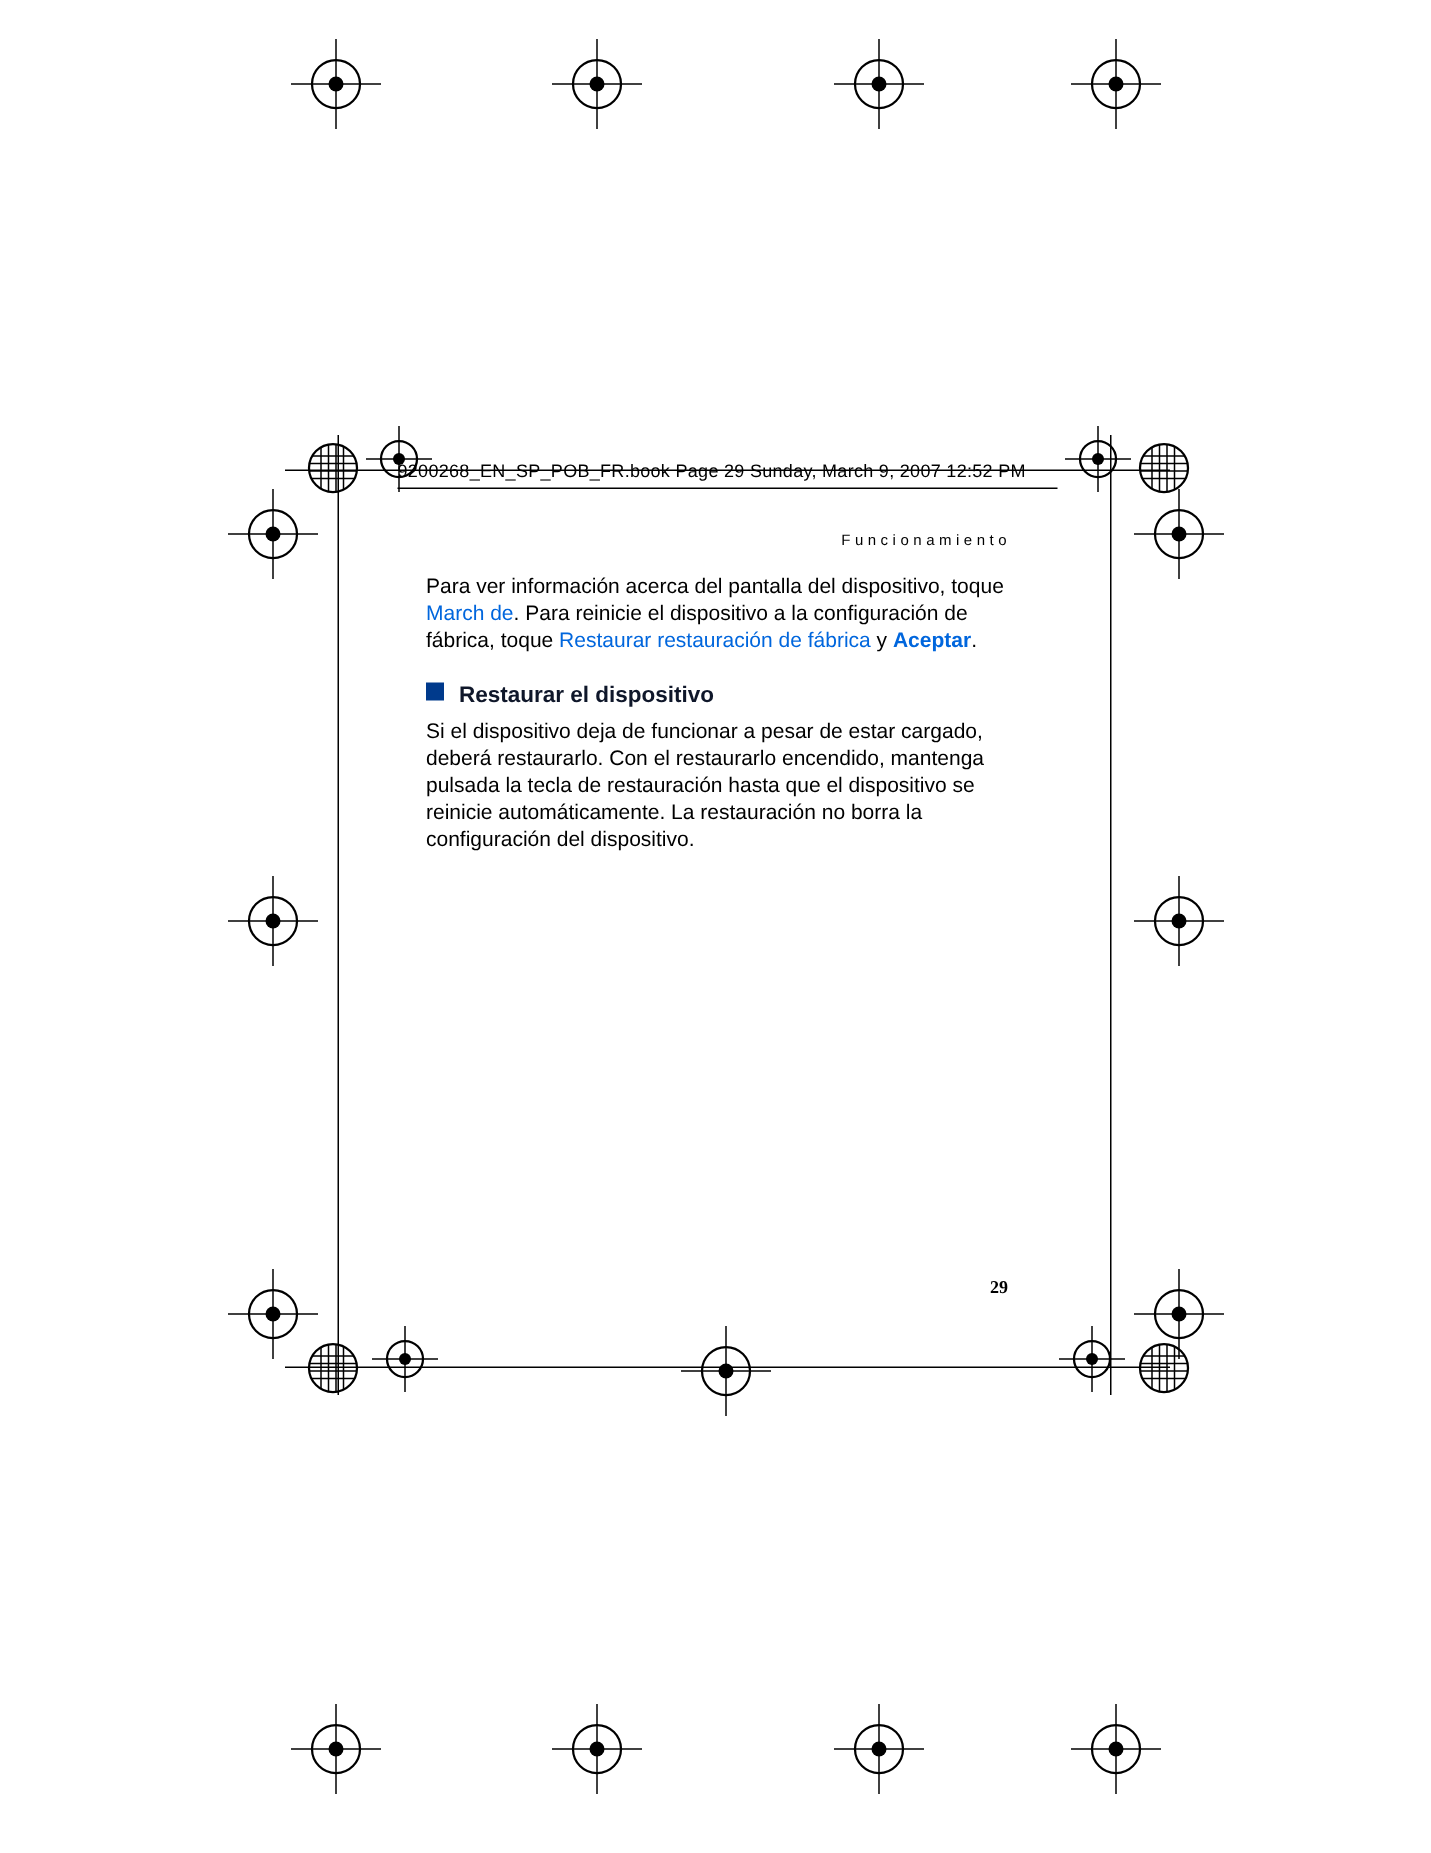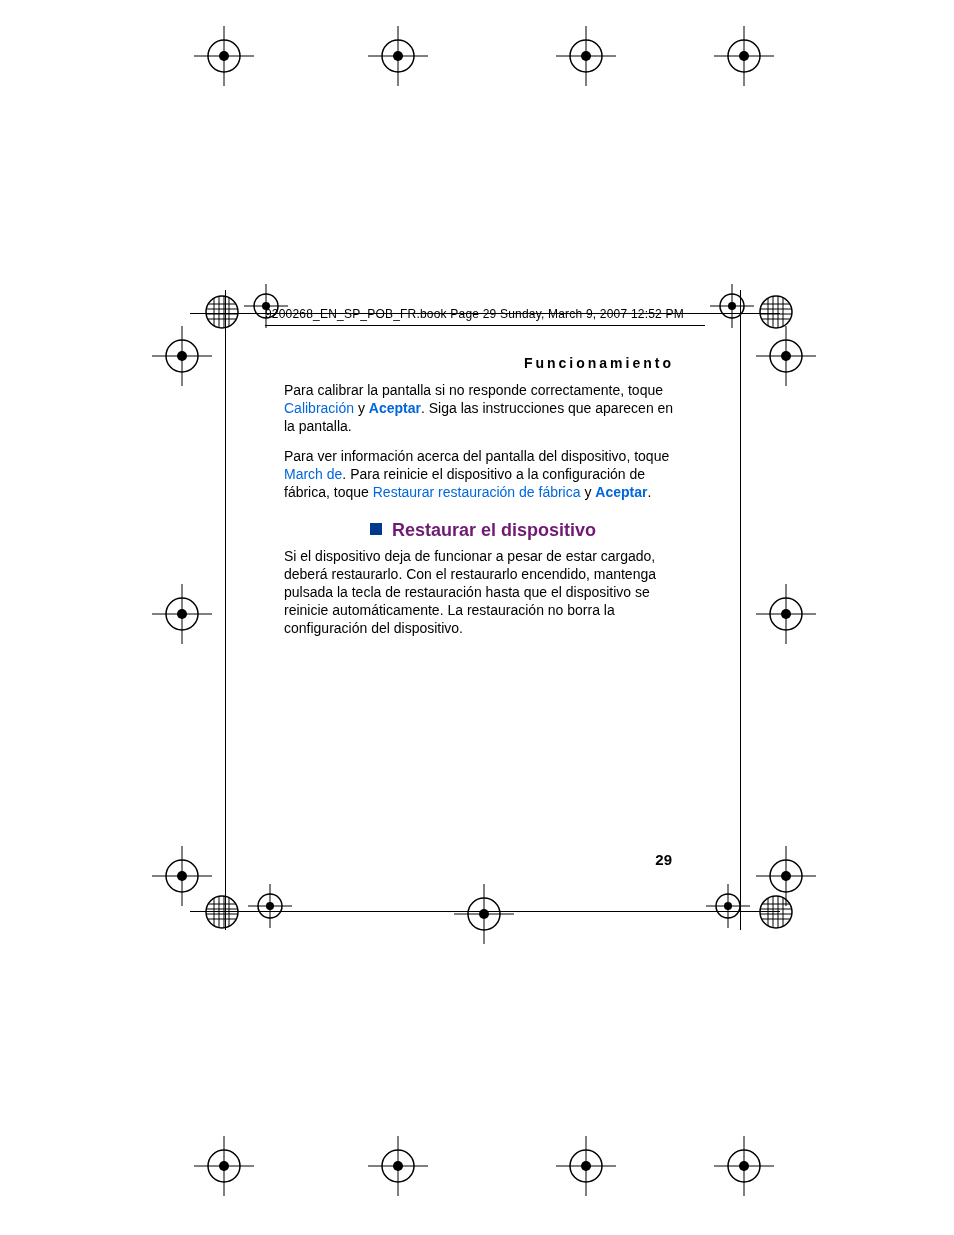--- a/index.html
+++ b/index.html
@@ -48,60 +48,60 @@
     left: 0;
     top: 18px;
     width: 440px;
     border-top: 1px solid #000;
   }
 
   .running-head {
     position: absolute;
     right: 280px;
     top: 355px;
-    font-size: 14px;
-    font-weight: bold;
+    font-size: 10px;
+    font-weight: normal;
     letter-spacing: 3px;
     margin-left: 12px;
   }
 
   .content {
     position: absolute;
     left: 284px;
     top: 382px;
     width: 398px;
     font-size: 14px;
     line-height: 1.28;
   }
   .content p { margin: 0 0 12px 0; }
   .link { color: #0066dd; }
   .link-bold { color: #0066dd; font-weight: bold; }
 
   .h2 {
     margin: 18px 0 6px 0;
-    font-size: 18px;
-    color: #701a75;
+    font-size: 15px;
+    color: #0f172a;
     font-weight: bold;
-    text-align: center;
   }
   .h2 .sq {
     display: inline-block;
     width: 12px;
     height: 12px;
     background: #003a8c;
     margin-right: 10px;
     vertical-align: 1px;
   }
 
   .page-num {
     position: absolute;
     right: 282px;
     top: 851px;
-    font-size: 15px;
+    font-size: 12px;
     font-weight: bold;
+    font-family: Liberation Serif, serif;
   }
 </style>
 </head>
 <body>
 
 <div class="thinline-h" style="left:190px; top:313px; width:590px;"></div>
 
 <div class="thinline-h" style="left:190px; top:911px; width:590px;"></div>
 
 <div class="thinline-v" style="left:225px; top:290px; height:640px;"></div>
@@ -329,23 +329,20 @@
 
 <div class="book-header">
   <span>9200268_EN_SP_POB_FR.book  Page 29  Sunday, March 9, 2007  12:52 PM</span>
   <div class="rule"></div>
 </div>
 
 <div class="running-head">Funcionamiento</div>
 
 <div class="content">
   <p>
-    <span>Para calibrar la pantalla si no responde correctamente, toque </span><span class="link">Calibración</span><span> y </span><span class="link-bold">Aceptar</span><span>. Siga las instrucciones que aparecen en la pantalla.</span>
-  </p>
-  <p>
     <span>Para ver información acerca del pantalla del dispositivo, toque </span><span class="link">March de</span><span>. Para reinicie el dispositivo a la configuración de fábrica, toque </span><span class="link">Restaurar restauración de fábrica</span><span> y </span><span class="link-bold">Aceptar</span><span>.</span>
   </p>
 
   <div class="h2">
     <span class="sq"></span><span>Restaurar el dispositivo</span>
   </div>
 
   <p>Si el dispositivo deja de funcionar a pesar de estar cargado, deberá restaurarlo. Con el restaurarlo encendido, mantenga pulsada la tecla de restauración hasta que el dispositivo se reinicie automáticamente. La restauración no borra la configuración del dispositivo.</p>
 </div>
 

